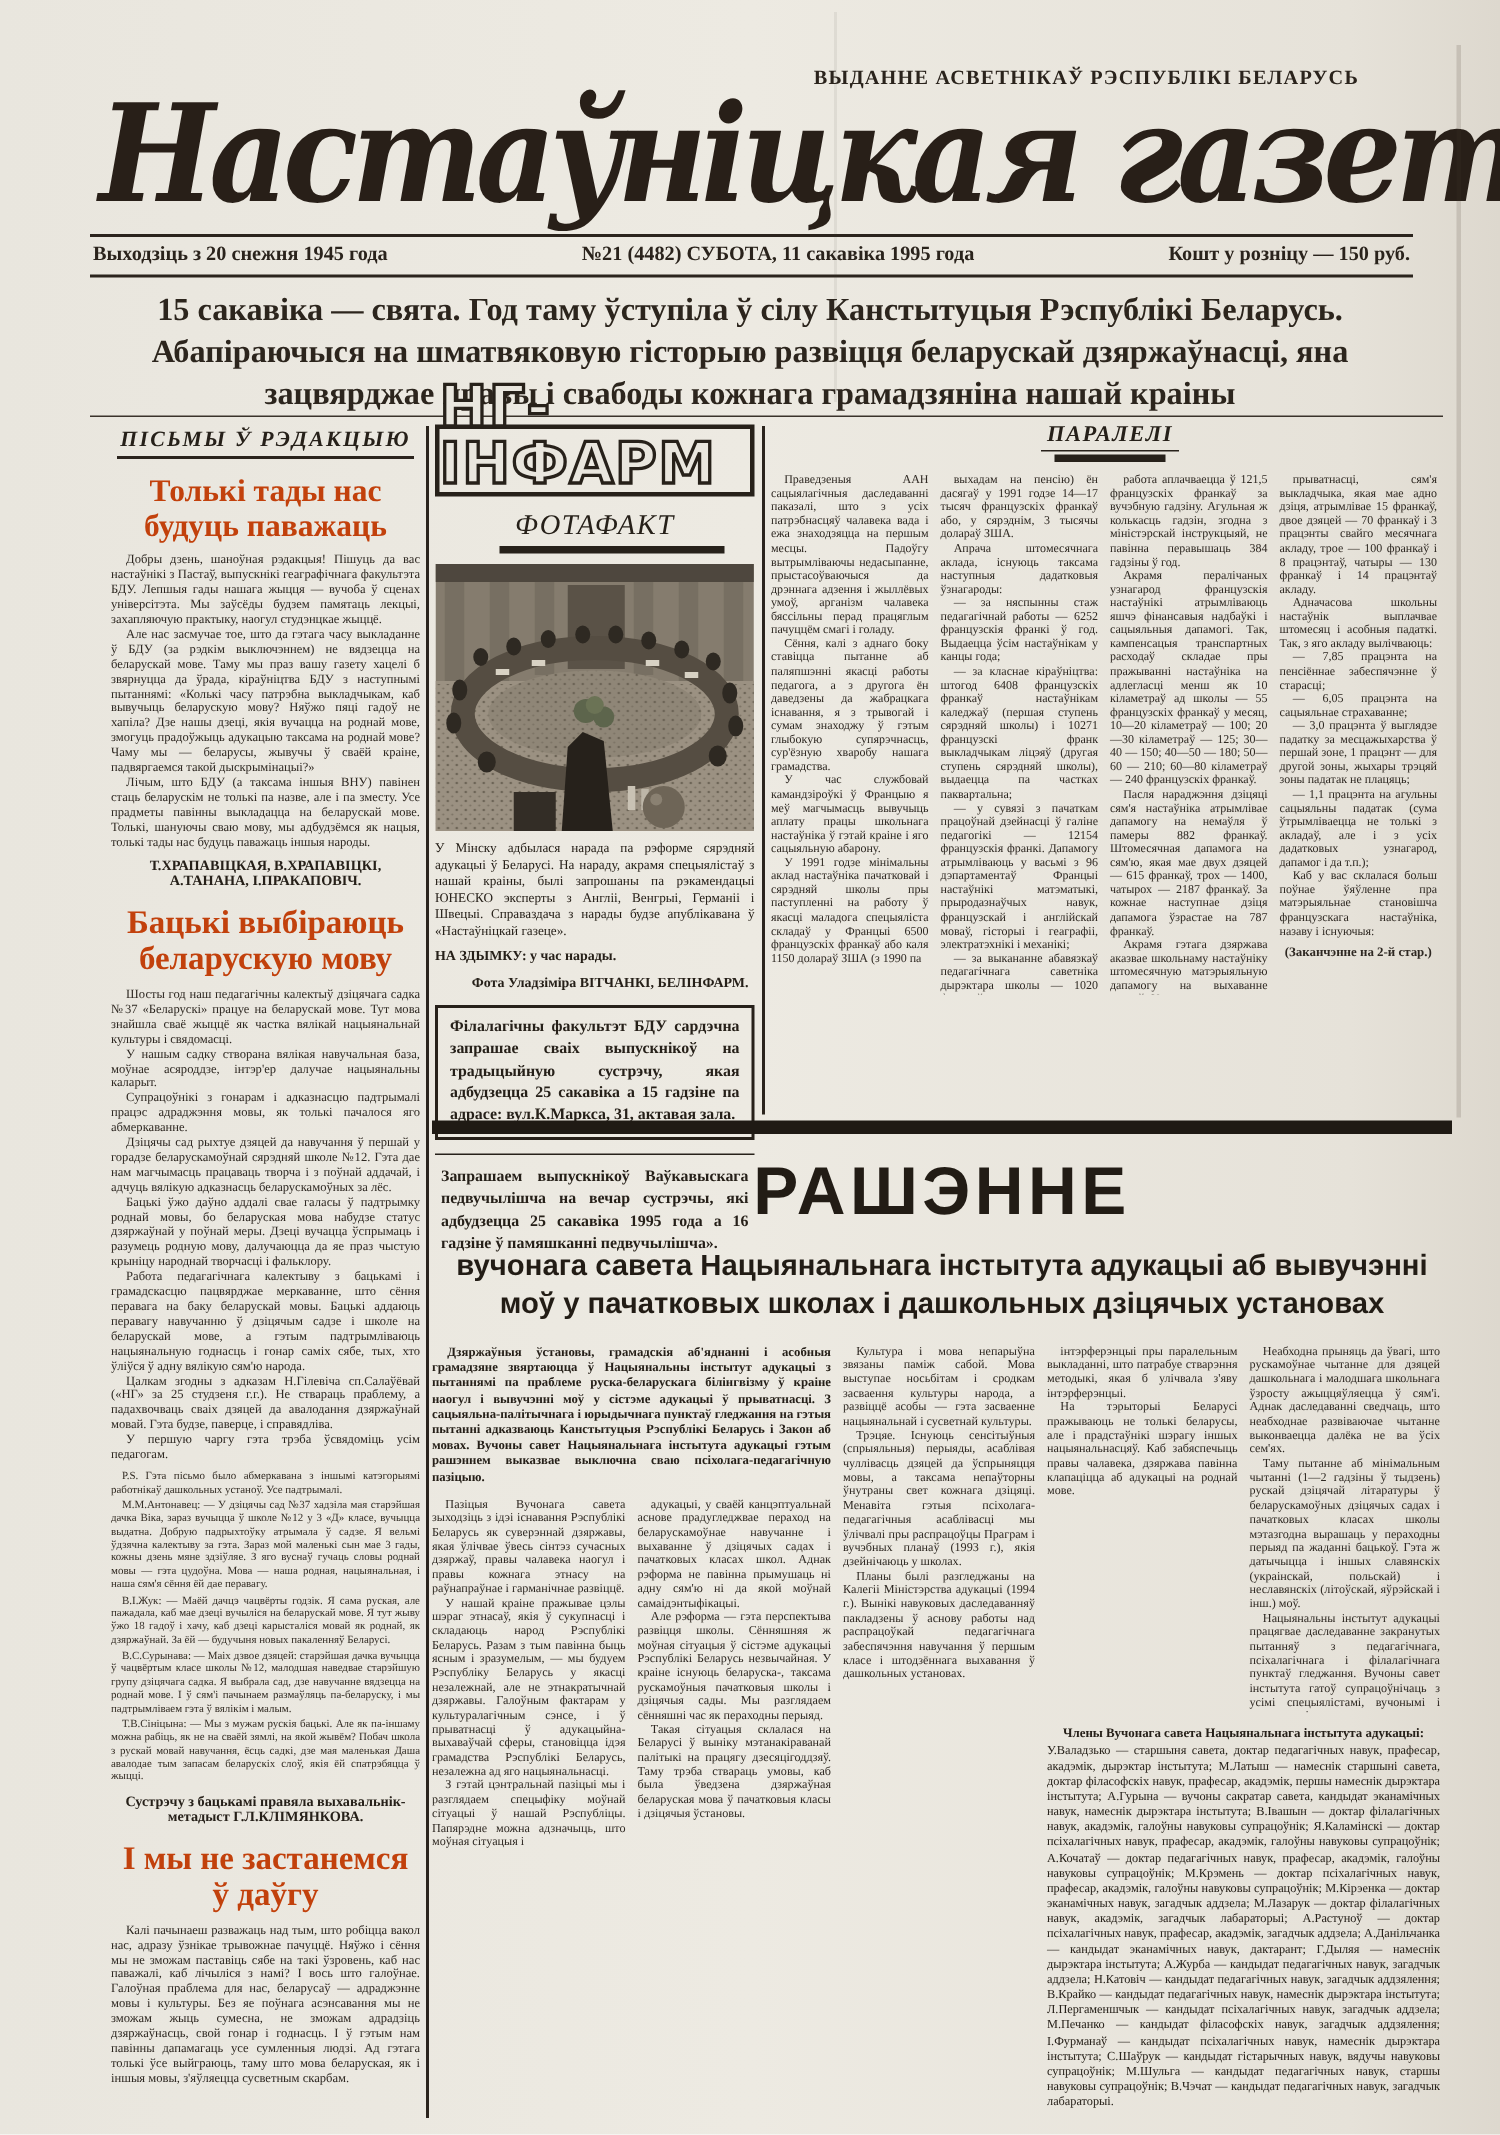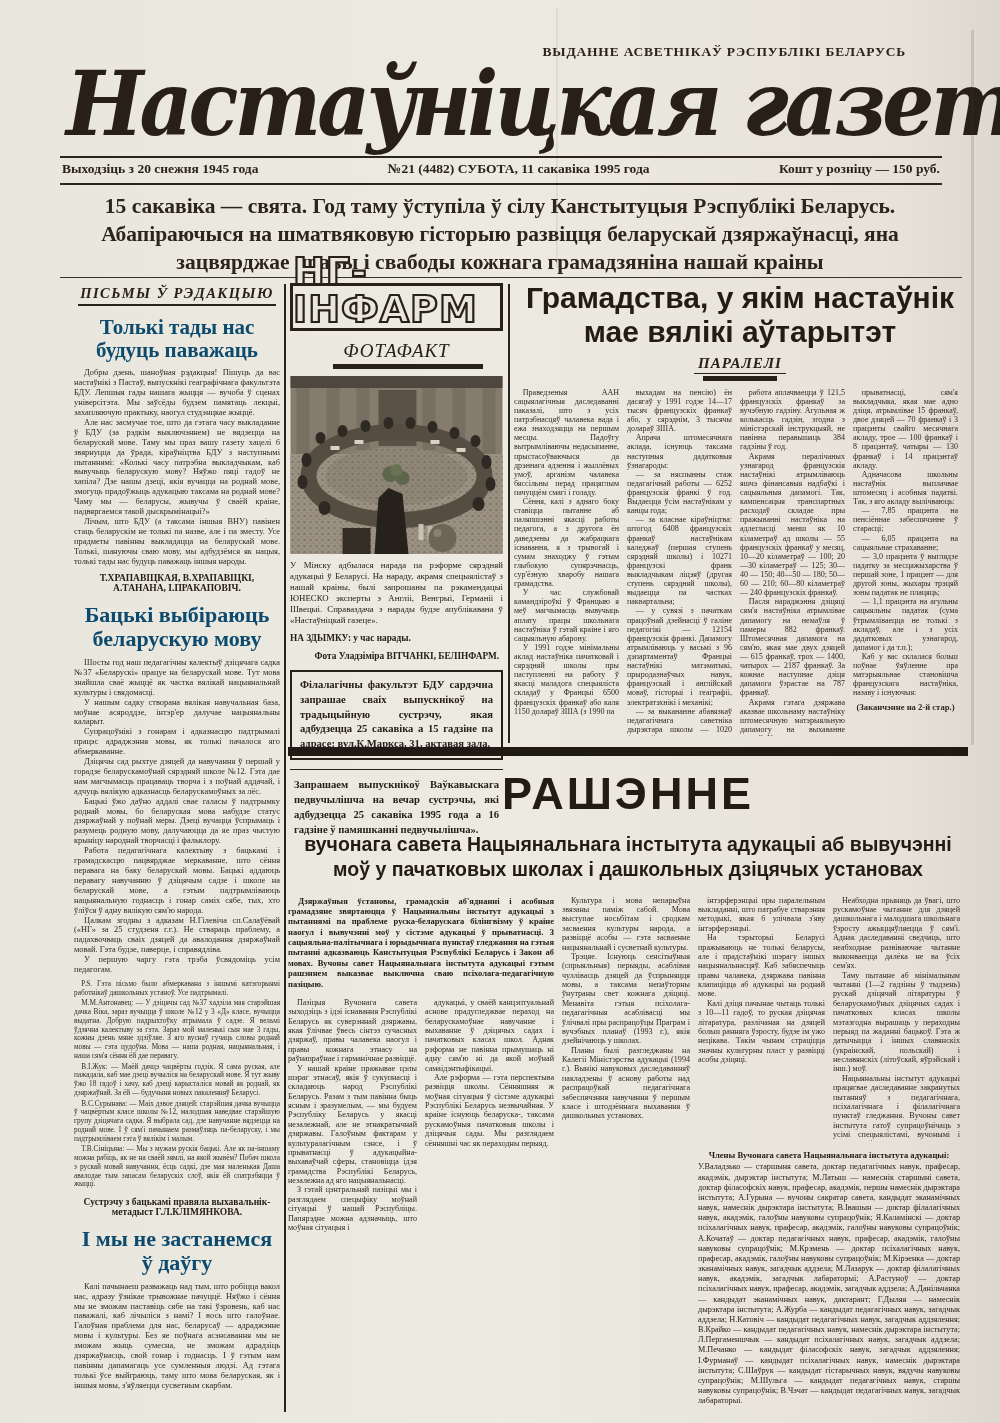--- a/index.html
+++ b/index.html
@@ -23,21 +23,21 @@
   #rule-lead{top:277px;height:1px;right:38px;background:#3a332b;}
   #dateline{position:absolute;top:161px;left:62px;right:60px;display:flex;justify-content:space-between;font-weight:bold;font-size:13.5px;color:#2a231c;}
   #lead{
     position:absolute;top:193px;left:88px;width:824px;text-align:center;
     font-weight:bold;font-size:21.5px;line-height:1.3;color:#2c251d;
   }
   
   #left-col{position:absolute;top:284px;left:74px;width:206px;height:1130px;overflow:hidden;}
   .kicker-wrap{text-align:center;margin-bottom:6px;}
   .kicker{display:inline-block;font-style:italic;font-weight:bold;font-size:14.5px;letter-spacing:1.5px;border-bottom:2px solid #2b241d;padding:0 2px 2px;}
-  .letter-title{font-weight:bold;text-align:center;margin:10px 2px 7px;line-height:1.08;color:#0c4a6e;}
+  .letter-title{font-weight:bold;text-align:center;margin:10px 2px 7px;line-height:1.08;color:#c2410c;}
   #t1{font-size:21px;}
   #t2{font-size:22px;}
   #t3{font-size:22px;}
   .body8{font-size:8.4px;line-height:1.18;text-align:justify;color:#2e2категор822;}
   .body8{color:#2e2822;}
   .body8 p{margin:0;text-indent:1.2em;}
   .sig{font-weight:bold;font-size:9.5px;text-align:center;margin:7px 4px 10px;}
   .sig p{margin:0;text-indent:0;}
   .ps{font-size:7.3px;line-height:1.2;text-align:justify;margin-top:5px;color:#332c24;}
   .ps p{margin:0 0 2px;text-indent:1em;}
@@ -227,21 +227,20 @@
 
     <div id="caption">У Мінску адбылася нарада па рэформе сярэдняй адукацыі ў Беларусі. На нараду, акрамя спецыялістаў з нашай краіны, былі запрошаны па рэкамендацыі ЮНЕСКО эксперты з Англіі, Венгрыі, Германіі і Швецыі. Справаздача з нарады будзе апублікавана ў «Настаўніцкай газеце».</div>
     <div id="on-photo">НА ЗДЫМКУ: у час нарады.</div>
     <div id="credit">Фота Уладзіміра ВІТЧАНКІ, БЕЛІНФАРМ.</div>
 
     <div id="notice1" class="notice">Філалагічны факультэт БДУ сардэчна запрашае сваіх выпускнікоў на традыцыйную сустрэчу, якая адбудзецца 25 сакавіка а 15 гадзіне па адрасе: вул.К.Маркса, 31, актавая зала.</div>
     <div id="notice2" class="notice">Запрашаем выпускнікоў Ваўкавыскага педвучылішча на вечар сустрэчы, які адбудзецца 25 сакавіка 1995 года а 16 гадзіне ў памяшканні педвучылішча».</div>
   </section>
 
   <section id="society">
-    <h1 id="society-title">Грамадства, у якім настаўнік мае вялікі аўтарытэт</h1>
     <div id="parallels-wrap">
       <span id="parallels">ПАРАЛЕЛІ</span>
     </div>
     <div id="parallels-bar"></div>
     <div id="society-cols">
       <div class="scol">
           <p>Праведзеныя ААН сацыялагічныя даследаванні паказалі, што з усіх патрэбнасцяў чалавека вада і ежа знаходзяцца на першым месцы. Падоўгу вытрымліваючы недасыпанне, прыстасоўваючыся да дрэннага адзення і жыллёвых умоў, арганізм чалавека бяссільны перад працяглым пачуццём смагі і голаду.</p>
           <p>Сёння, калі з аднаго боку ставіцца пытанне аб паляпшэнні якасці работы педагога, а з другога ён даведзены да жабрацкага існавання, я з трывогай і сумам знаходжу ў гэтым глыбокую супярэчнасць, сур'ёзную хваробу нашага грамадства.</p>
           <p>У час службовай камандзіроўкі ў Францыю я меў магчымасць вывучыць аплату працы школьнага настаўніка ў гэтай краіне і яго сацыяльную абарону.</p>
           <p>У 1991 годзе мінімальны аклад настаўніка пачатковай і сярэдняй школы пры паступленні на работу ў якасці маладога спецыяліста складаў у Францыі 6500 французскіх франкаў або каля 1150 долараў ЗША (з 1990 па</p>
@@ -286,34 +285,34 @@
           </div>
         <div id="dleft-cols">
           <div id="dcol1" class="dcol">
               <p>Пазіцыя Вучонага савета зыходзіць з ідэі існавання Рэспублікі Беларусь як суверэннай дзяржавы, якая ўлічвае ўвесь сінтэз сучасных дзяржаў, правы чалавека наогул і правы кожнага этнасу на раўнапраўнае і гарманічнае развіццё.</p>
               <p>У нашай краіне пражывае цэлы шэраг этнасаў, якія ў сукупнасці і складаюць народ Рэспублікі Беларусь. Разам з тым павінна быць ясным і зразумелым, — мы будуем Рэспубліку Беларусь у якасці незалежнай, але не этнакратычнай дзяржавы. Галоўным фактарам у культуралагічным сэнсе, і ў прыватнасці ў адукацыйна-выхаваўчай сферы, становіцца ідэя грамадства Рэспублікі Беларусь, незалежна ад яго нацыянальнасці.</p>
               <p>З гэтай цэнтральнай пазіцыі мы і разглядаем спецыфіку моўнай сітуацыі ў нашай Рэспубліцы. Папярэдне можна адзначыць, што моўная сітуацыя і</p>
             </div>
           <div id="dcol2" class="dcol">
               <p>адукацыі, у сваёй канцэптуальнай аснове прадугледжвае пераход на беларускамоўнае навучанне і выхаванне ў дзіцячых садах і пачатковых класах школ. Аднак рэформа не павінна прымушаць ні адну сям'ю ні да якой моўнай самаідэнтыфікацыі.</p>
               <p>Але рэформа — гэта перспектыва развіцця школы. Сённяшняя ж моўная сітуацыя ў сістэме адукацыі Рэспублікі Беларусь незвычайная. У краіне існуюць беларуска-, таксама рускамоўныя пачатковыя школы і дзіцячыя сады. Мы разглядаем сённяшні час як пераходны перыяд.</p>
+              <p>Такая сітуацыя склалася на Беларусі ў выніку мэтанакіраванай палітыкі на працягу дзесяцігоддзяў. Таму трэба ствараць умовы, каб была ўведзена дзяржаўная беларуская мова ў пачатковыя класы і дзіцячыя ўстановы.</p>
             </div>
         </div>
       </div>
       <div id="dcol3" class="dcol">
           <p>Культура і мова непарыўна звязаны паміж сабой. Мова выступае носьбітам і сродкам засваення культуры народа, а развіццё асобы — гэта засваенне нацыянальнай і сусветнай культуры.</p>
           <p>Трэцяе. Існуюць сенсітыўныя (спрыяльныя) перыяды, асаблівая чуллівасць дзяцей да ўспрыняцця мовы, а таксама непаўторны ўнутраны свет кожнага дзіцяці. Менавіта гэтыя псіхолага-педагагічныя асаблівасці мы ўлічвалі пры распрацоўцы Праграм і вучэбных планаў (1993 г.), якія дзейнічаюць у школах.</p>
           <p>Планы былі разгледжаны на Калегіі Міністэрства адукацыі (1994 г.). Вынікі навуковых даследаванняў пакладзены ў аснову работы над распрацоўкай педагагічнага забеспячэння навучання ў першым класе і штодзённага выхавання ў дашкольных установах.</p>
         </div>
       <div id="dright">
         <div id="dright-cols">
           <div id="dcol4" class="dcol">
               <p>інтэрферэнцыі пры паралельным выкладанні, што патрабуе стварэння методыкі, якая б улічвала з'яву інтэрферэнцыі.</p>
               <p>На тэрыторыі Беларусі пражываюць не толькі беларусы, але і прадстаўнікі шэрагу іншых нацыянальнасцяў. Каб забяспечыць правы чалавека, дзяржава павінна клапаціцца аб адукацыі на роднай мове.</p>
-              <p>Калі дзіця пачынае чытаць толькі з 10—11 гадоў, то руская дзіцячая літаратура, разлічаная на дзяцей больш ранняга ўзросту, будзе ім ужо нецікава. Такім чынам страціцца значны культурны пласт у развіцці асобы дзіцяці.</p>
             </div>
           <div id="dcol5" class="dcol">
               <p>Неабходна прыняць да ўвагі, што рускамоўнае чытанне для дзяцей дашкольнага і малодшага школьнага ўзросту ажыццяўляецца ў сям'і. Аднак даследаванні сведчаць, што неабходнае развіваючае чытанне выконваецца далёка не ва ўсіх сем'ях.</p>
               <p>Таму пытанне аб мінімальным чытанні (1—2 гадзіны ў тыдзень) рускай дзіцячай літаратуры ў беларускамоўных дзіцячых садах і пачатковых класах школы мэтазгодна вырашаць у пераходны перыяд па жаданні бацькоў. Гэта ж датычыцца і іншых славянскіх (украінскай, польскай) і неславянскіх (літоўскай, яўрэйскай і інш.) моў.</p>
               <p>Нацыянальны інстытут адукацыі працягвае даследаванне закранутых пытанняў з педагагічнага, псіхалагічнага і філалагічнага пунктаў гледжання. Вучоны савет інстытута гатоў супрацоўнічаць з усімі спецыялістамі, вучонымі і практыкамі, прыняць да разгляду любыя аналітычныя альбо фактычныя матэрыялы па дадзенай праблеме.</p>
             </div>
         </div>
         <div id="members">
           <div id="members-heading">Члены Вучонага савета Нацыянальнага інстытута адукацыі:</div>
           <div>У.Валадзько — старшыня савета, доктар педагагічных навук, прафесар, акадэмік, дырэктар інстытута; М.Латыш — намеснік старшыні савета, доктар філасофскіх навук, прафесар, акадэмік, першы намеснік дырэктара інстытута; А.Гурына — вучоны сакратар савета, кандыдат эканамічных навук, намеснік дырэктара інстытута; В.Івашын — доктар філалагічных навук, акадэмік, галоўны навуковы супрацоўнік; Я.Каламінскі — доктар псіхалагічных навук, прафесар, акадэмік, галоўны навуковы супрацоўнік; А.Кочатаў — доктар педагагічных навук, прафесар, акадэмік, галоўны навуковы супрацоўнік; М.Крэмень — доктар псіхалагічных навук, прафесар, акадэмік, галоўны навуковы супрацоўнік; М.Кірэенка — доктар эканамічных навук, загадчык аддзела; М.Лазарук — доктар філалагічных навук, акадэмік, загадчык лабараторыі; А.Растуноў — доктар псіхалагічных навук, прафесар, акадэмік, загадчык аддзела; А.Данільчанка — кандыдат эканамічных навук, дактарант; Г.Дыляя — намеснік дырэктара інстытута; А.Журба — кандыдат педагагічных навук, загадчык аддзела; Н.Катовіч — кандыдат педагагічных навук, загадчык аддзялення; В.Крайко — кандыдат педагагічных навук, намеснік дырэктара інстытута; Л.Пергаменшчык — кандыдат псіхалагічных навук, загадчык аддзела; М.Печанко — кандыдат філасофскіх навук, загадчык аддзялення; І.Фурманаў — кандыдат псіхалагічных навук, намеснік дырэктара інстытута; С.Шаўрук — кандыдат гістарычных навук, вядучы навуковы супрацоўнік; М.Шульга — кандыдат педагагічных навук, старшы навуковы супрацоўнік; В.Чэчат — кандыдат педагагічных навук, загадчык лабараторыі.</div>

